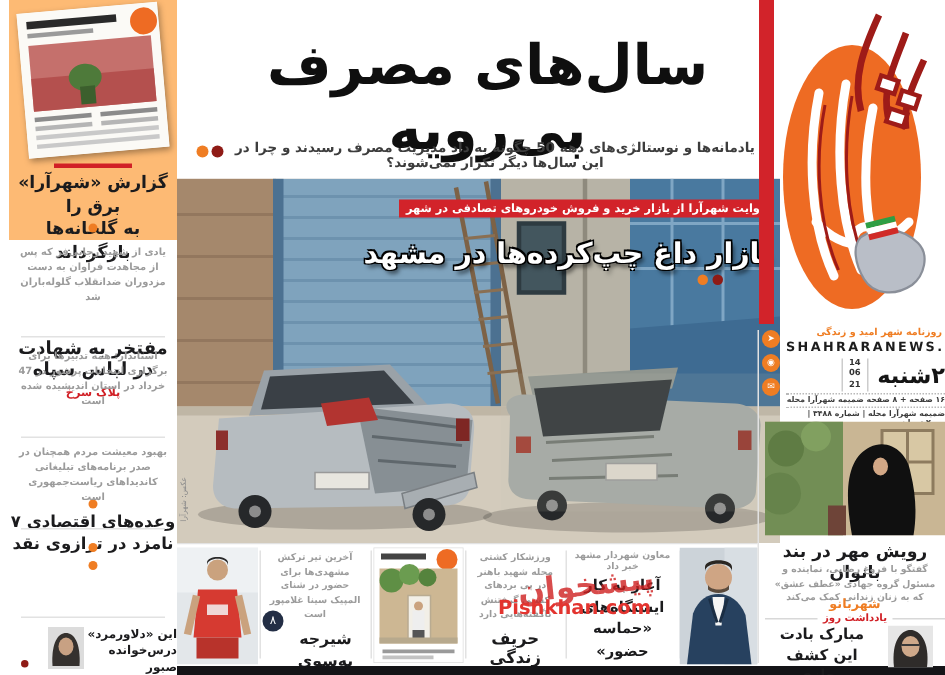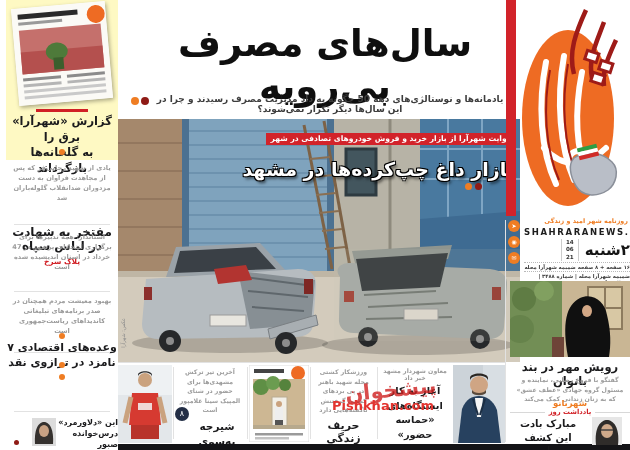--- a/index.html
+++ b/index.html
@@ -10,21 +10,21 @@
   .c{text-align:center;}
   .b{font-weight:bold;}
   .dot{position:absolute;border-radius:50%;}
   .odot{background:#ef7d23;}
   .rdot{background:#8f1b16;}
   .hair{position:absolute;border-top:1px solid #e2e2e2;}
   .vhair{position:absolute;border-left:1px solid #e2e2e2;}
   .story-title{color:#1b1b1d;font-weight:bold;direction:rtl;text-align:center;}
   .story-dek{color:#9b9b9b;font-weight:bold;direction:rtl;text-align:center;}
   
-  .ybox{left:6px;top:0;width:112px;height:160px;background:#fef9c3;}
+  .ybox{left:6px;top:0;width:112px;height:160px;background:#fdba74;}
   .thumb{left:9px;top:5px;width:94px;height:97px;background:#fdfdfb;
          transform:rotate(-5deg);box-shadow:1px 2px 4px rgba(0,0,0,.35);overflow:hidden;}
   .redrule{left:30px;top:109px;width:52px;height:3px;background:#d12026;}
   
   .redstrip{left:506px;top:0;width:10px;height:216px;background:#d2232a;}
   .website{letter-spacing:1.6px;color:#1d1d1d;font-size:8.5px;font-weight:bold;}
   .micro{font-size:5.2px;color:#3c3c3c;font-weight:bold;direction:rtl;text-align:right;
          border-top:1px dotted #b9b9b9;padding-top:1px;}
   .sicon{position:absolute;width:12px;height:12px;border-radius:50%;background:#ef7d23;
          color:#fff;font-size:6px;line-height:12px;text-align:center;}

